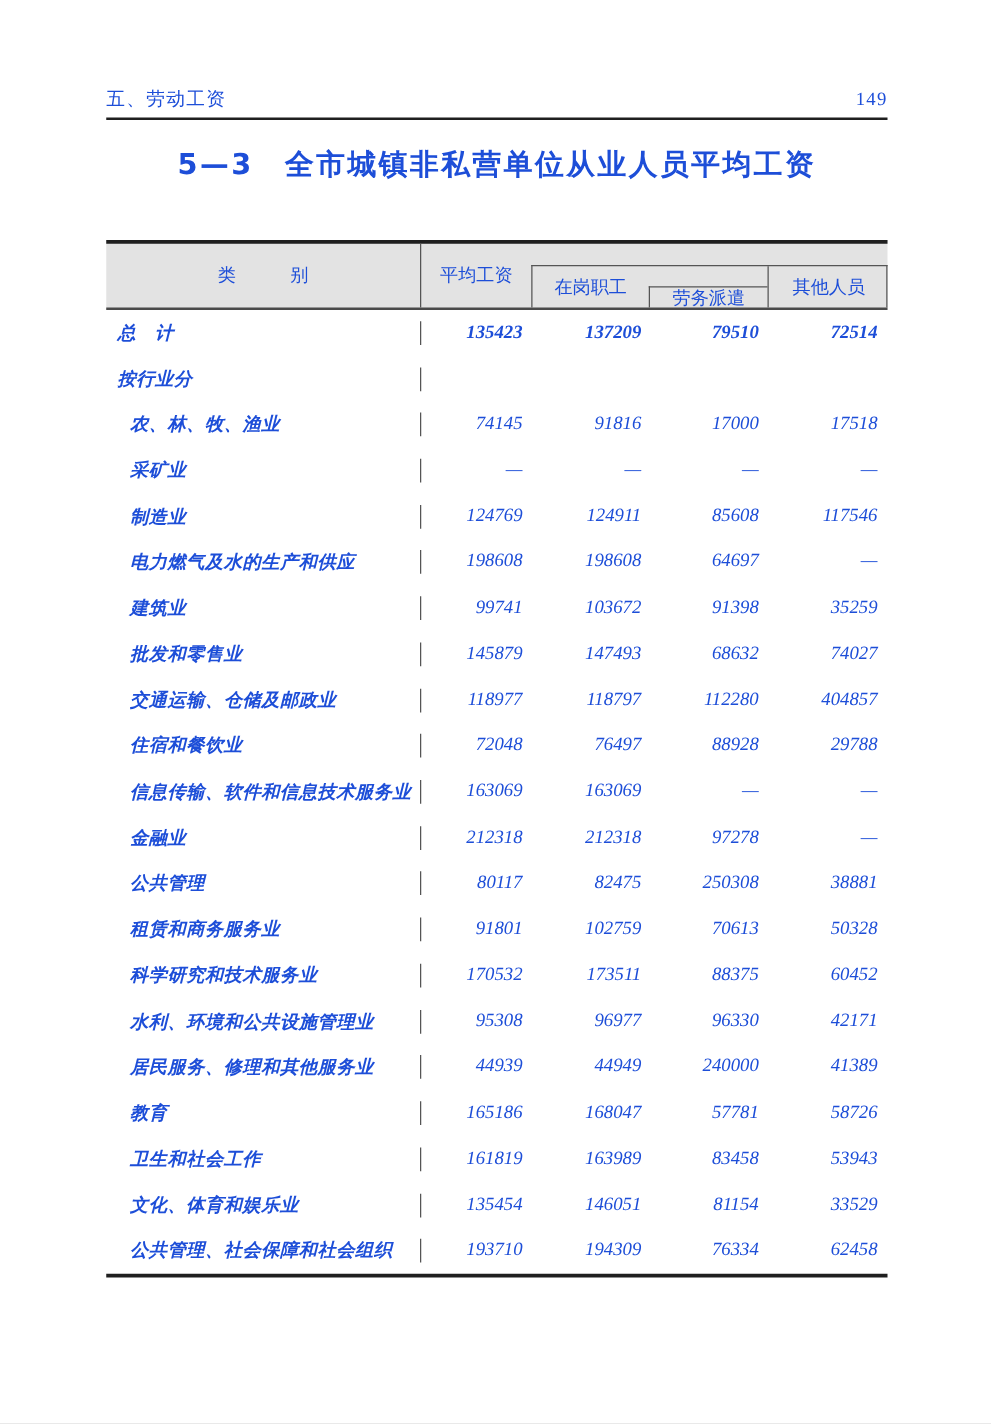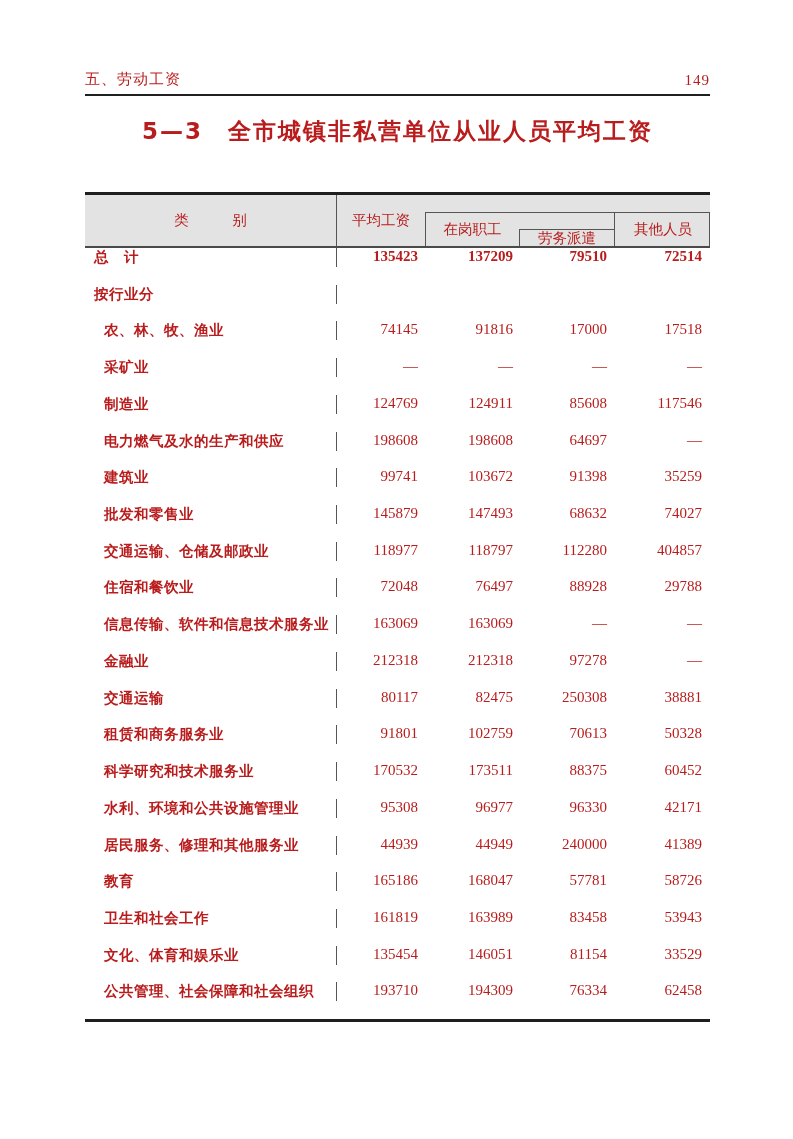--- a/index.html
+++ b/index.html
@@ -1,19 +1,19 @@
 <!DOCTYPE html>
 <html><head>
 <meta charset="utf-8">
 <style>
   * { margin:0; padding:0; box-sizing:border-box; }
   body { background:#888; font-family:"Liberation Serif", serif; }
   .page {
     position:relative; width:793px; height:1139px; margin:0 auto;
-    background:#ffffff; color:#b91c1c; overflow:hidden;
+    background:#ffffff; color:#1d4ed8; overflow:hidden;
   }
   .content { position:absolute; left:85px; width:625px; }
 
   
   .running-head {
     top:64px; height:32px;
     display:flex; justify-content:space-between; align-items:flex-end;
     border-bottom:2px solid #1f1f1f; padding-bottom:5px;
     font-size:15px; letter-spacing:1px;
   }
@@ -45,21 +45,21 @@
   .h-dispatch {
     left:93px; top:16px; bottom:0; width:95px;
     border-top:1px solid #555; border-left:1px solid #555;
   }
   .h-other { left:188px; top:0; bottom:0; width:97px; border-left:1px solid #555; }
 
   .tbody {
     height:774px; display:flex; flex-direction:column;
     border-bottom:3px solid #1f1f1f;
   }
-  .row { flex:1 1 0; display:flex; align-items:flex-start; }
+  .row { flex:1 1 0; display:flex; align-items:center;font-style:italic; }
   .row-label {
     width:252px; border-right:1px solid #555;
     display:flex; align-items:center; padding-left:9px;
     font-family:"DejaVu Sans", sans-serif; font-weight:bold;
     font-size:14.5px; letter-spacing:0.5px; white-space:nowrap;
   }
   .row.item .row-label { padding-left:19px; }
   .num {
     display:flex; align-items:center; justify-content:flex-end;
     font-size:15px;
@@ -174,21 +174,21 @@
         <div class="num c4">—</div>
       </div>
         <div class="row item">
         <div class="row-label">金融业</div>
         <div class="num c1">212318</div>
         <div class="num c2">212318</div>
         <div class="num c3">97278</div>
         <div class="num c4">—</div>
       </div>
         <div class="row item">
-        <div class="row-label">交通运输</div>
+        <div class="row-label">公共管理</div>
         <div class="num c1">80117</div>
         <div class="num c2">82475</div>
         <div class="num c3">250308</div>
         <div class="num c4">38881</div>
       </div>
         <div class="row item">
         <div class="row-label">租赁和商务服务业</div>
         <div class="num c1">91801</div>
         <div class="num c2">102759</div>
         <div class="num c3">70613</div>

